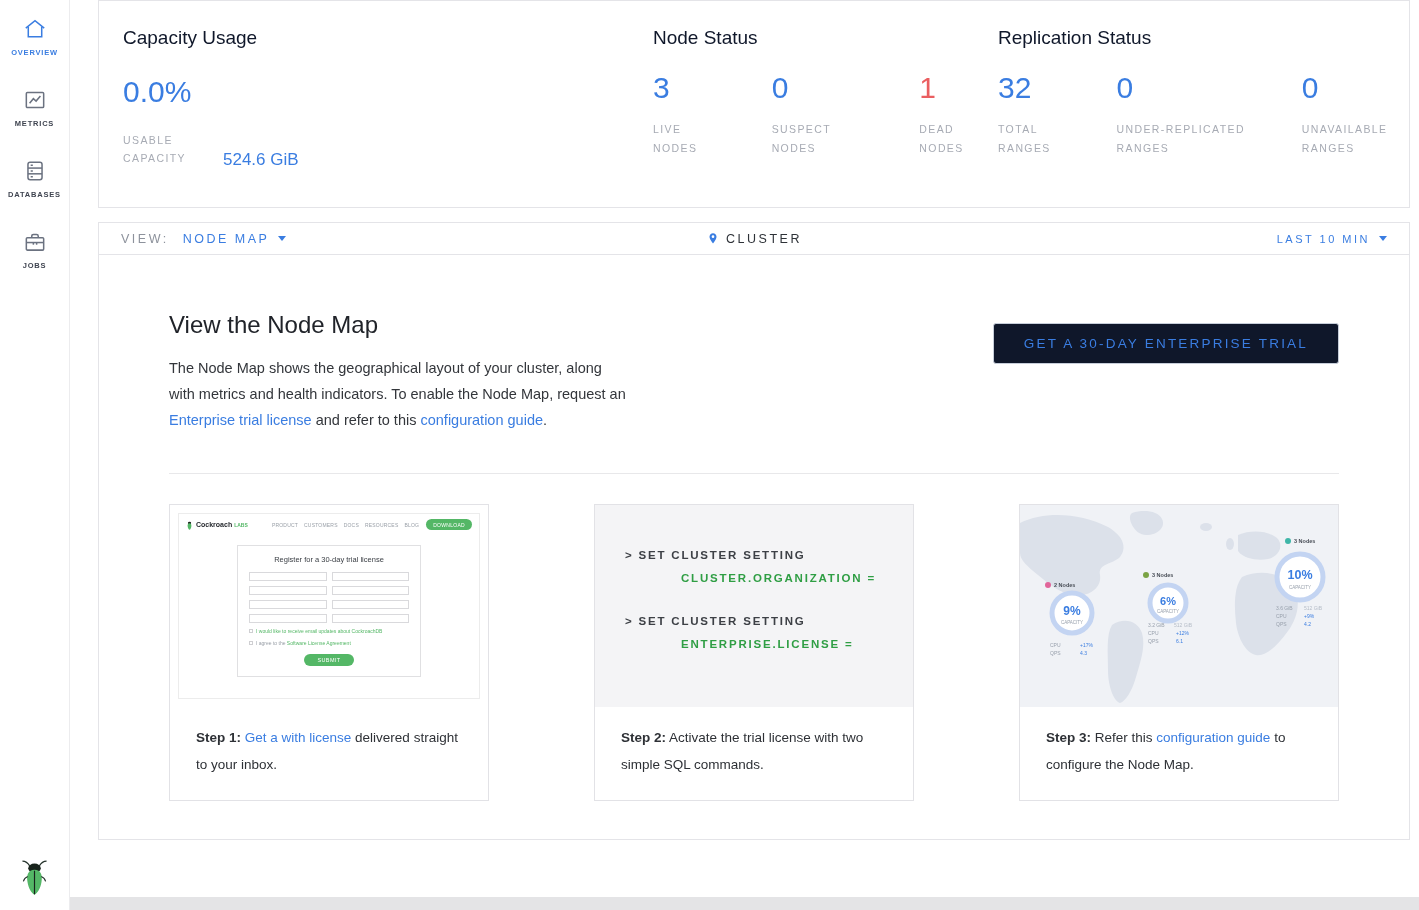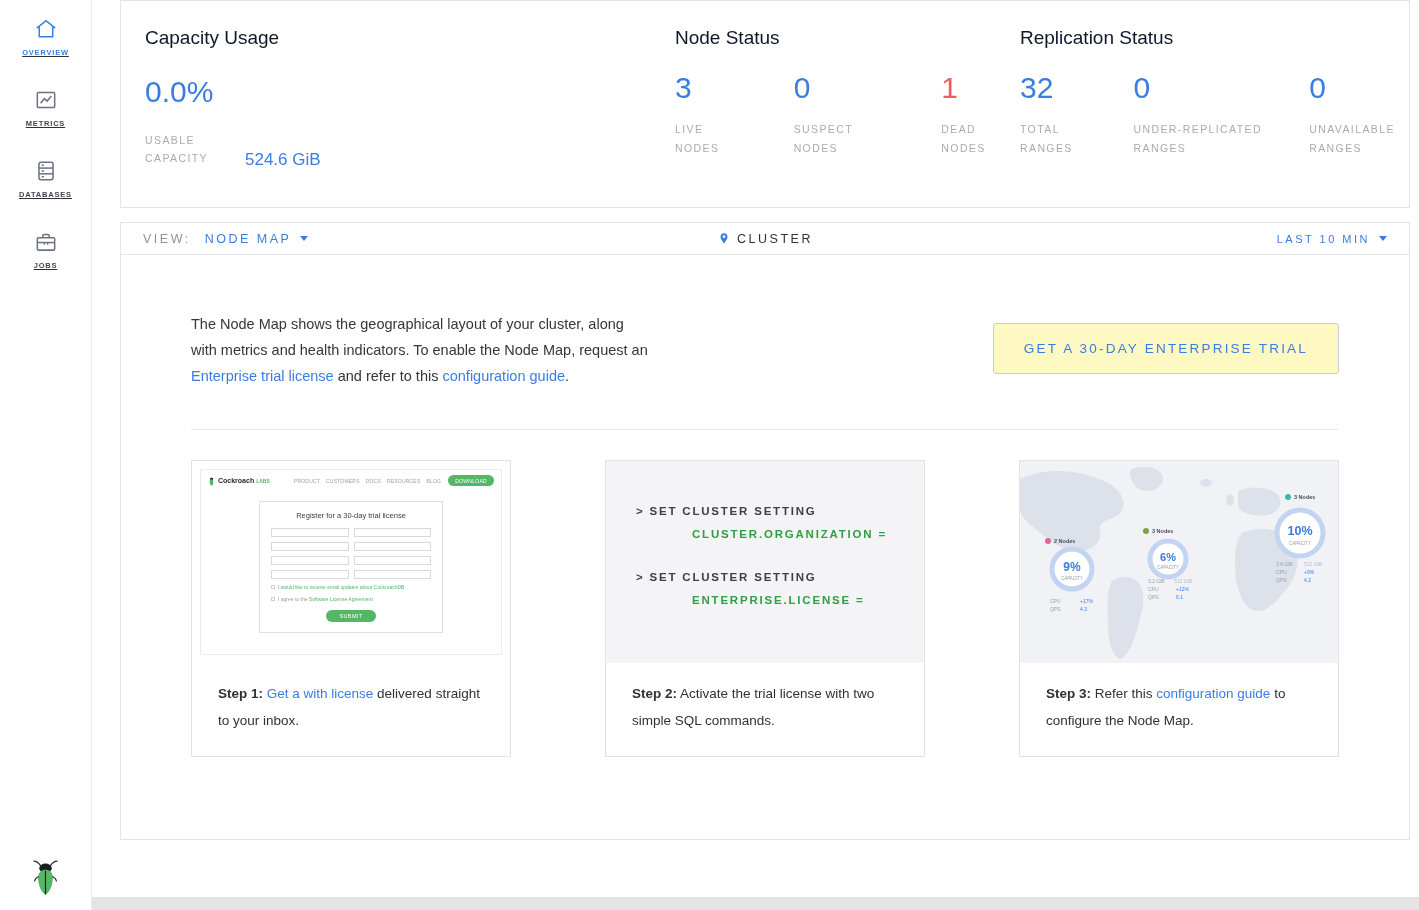--- a/index.html
+++ b/index.html
@@ -7,24 +7,24 @@
   body {
     font-family: "Liberation Sans", "DejaVu Sans", sans-serif;
     background: #e4e4e6;
     color: #2e3136;
     overflow: hidden;
   }
   .app { display: flex; width: 1419px; height: 910px; }
 
   
   .sidebar {
-    width: 92px; height: 910px; background: #fff;
+    width: 70px; height: 910px; background: #fff;
     border-right: 1px solid #ececee;
     display: flex; flex-direction: column; align-items: center;
-    padding-top: 16px; flex-shrink: 0; z-index: 3; text-decoration: underline;
+    padding-top: 16px; flex-shrink: 0; z-index: 3;
   }
   .nav-item {
     display: flex; flex-direction: column; align-items: center;
     margin-bottom: 30px; cursor: pointer; color: #6b7280; width: 70px;
   }
   .nav-item .nav-icon { width: 26px; height: 26px; display: block; }
   .nav-item .nav-icon svg { width: 26px; height: 26px; display: block; }
   .nav-label {
     font-size: 7.5px; letter-spacing: 0.8px; margin-top: 6px;
     color: #3f4450; font-weight: 700;
@@ -112,22 +112,22 @@
   
   .panel {
     border: 1px solid #e4e4e8; border-top: 0; background: #fff;
     height: 585px; padding: 56px 70px 0 70px; overflow: hidden;
   }
   .panel-head { display: flex; justify-content: space-between; align-items: flex-start; }
   .panel-title { font-size: 24px; font-weight: 500; color: #202329; margin-bottom: 16px; }
   .panel-desc { width: 462px; font-size: 14.5px; line-height: 1.8; color: #33363b; }
   .panel-desc a { color: #3a7de1; text-decoration: none; cursor: pointer; }
   .trial-btn {
-    margin-top: 12px; height: 51px; padding: 0 30px;
-    background: #fef9c3; border: 1px solid #c6cdd9; border-radius: 3px;
+    margin-top: 12px; height: 41px; padding: 0 30px;
+    background: #0f172a; border: 1px solid #c6cdd9; border-radius: 3px;
     color: #3a7de1; font-size: 13.5px; letter-spacing: 2.2px; font-weight: 500;
     font-family: inherit; cursor: pointer;
   }
   .divider { border: 0; border-top: 1px solid #e8e8ea; margin: 40px 0 30px; }
 
   .steps { display: flex; justify-content: space-between; }
   .step-card { width: 320px; border: 1px solid #e2e2e6; background: #fff; }
   .step-img { height: 202px; overflow: hidden; }
   .step-caption {
     padding: 18px 26px 22px; font-size: 13.5px; line-height: 1.95; color: #2e3136;
@@ -308,20 +308,21 @@
       <div class="view-right">
         <span>LAST 10 MIN</span>
           <i class="caret"></i>
       </div>
     </div>
 
     <section class="panel">
 
       <div class="panel-head">
         <div>
+          <h2 class="panel-title">View the Node Map</h2>
           <p class="panel-desc"><span>The Node Map shows the geographical layout of your cluster, along with metrics and health indicators. To enable the Node Map, request an </span><a>Enterprise trial license</a><span> and refer to this </span><a>configuration guide</a><span>.</span></p>
         </div>
         <button class="trial-btn">GET A 30-DAY ENTERPRISE TRIAL</button>
       </div>
 
       <hr class="divider">
 
       <div class="steps">
 
         <div class="step-card">

